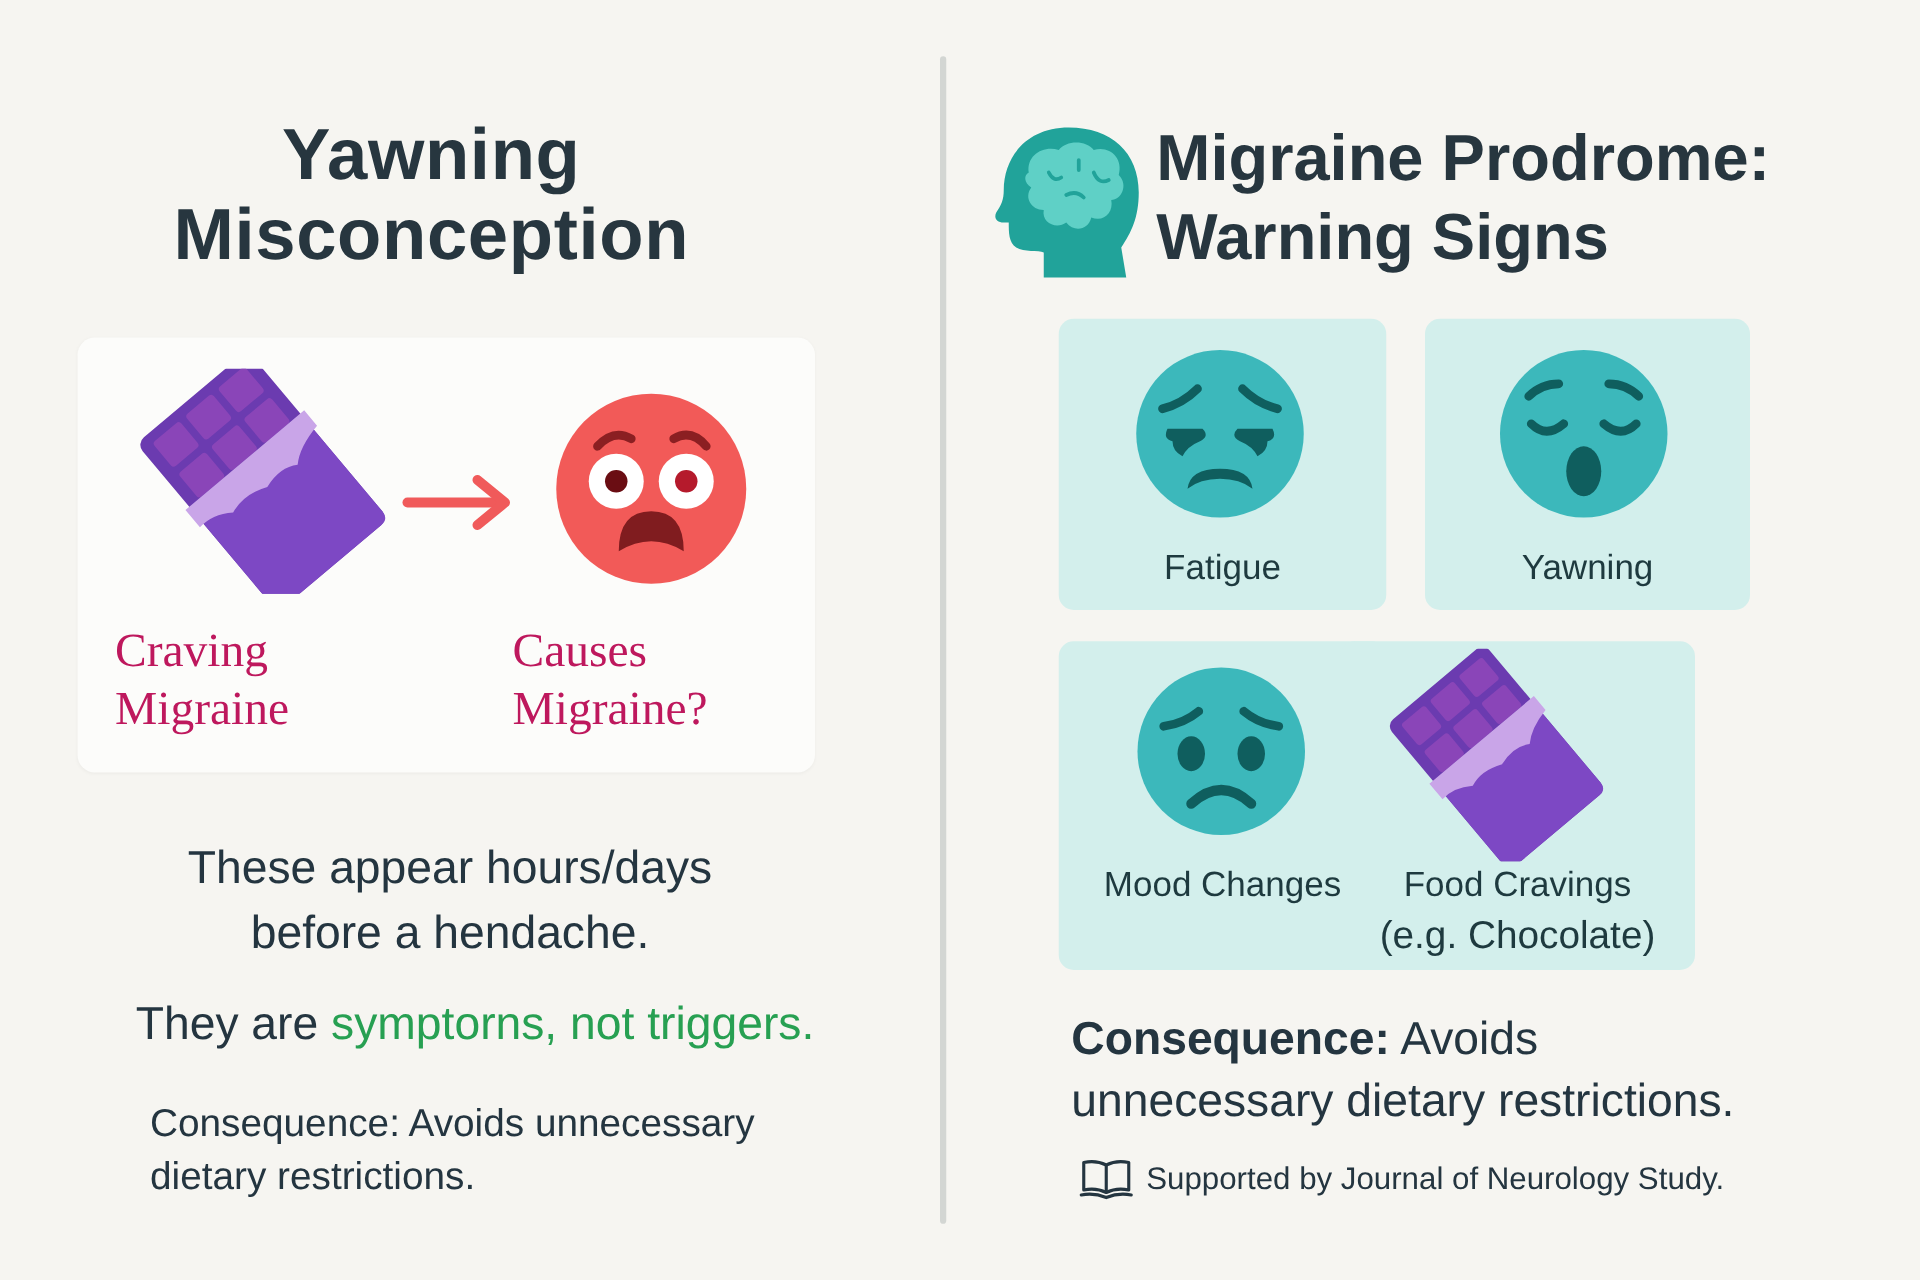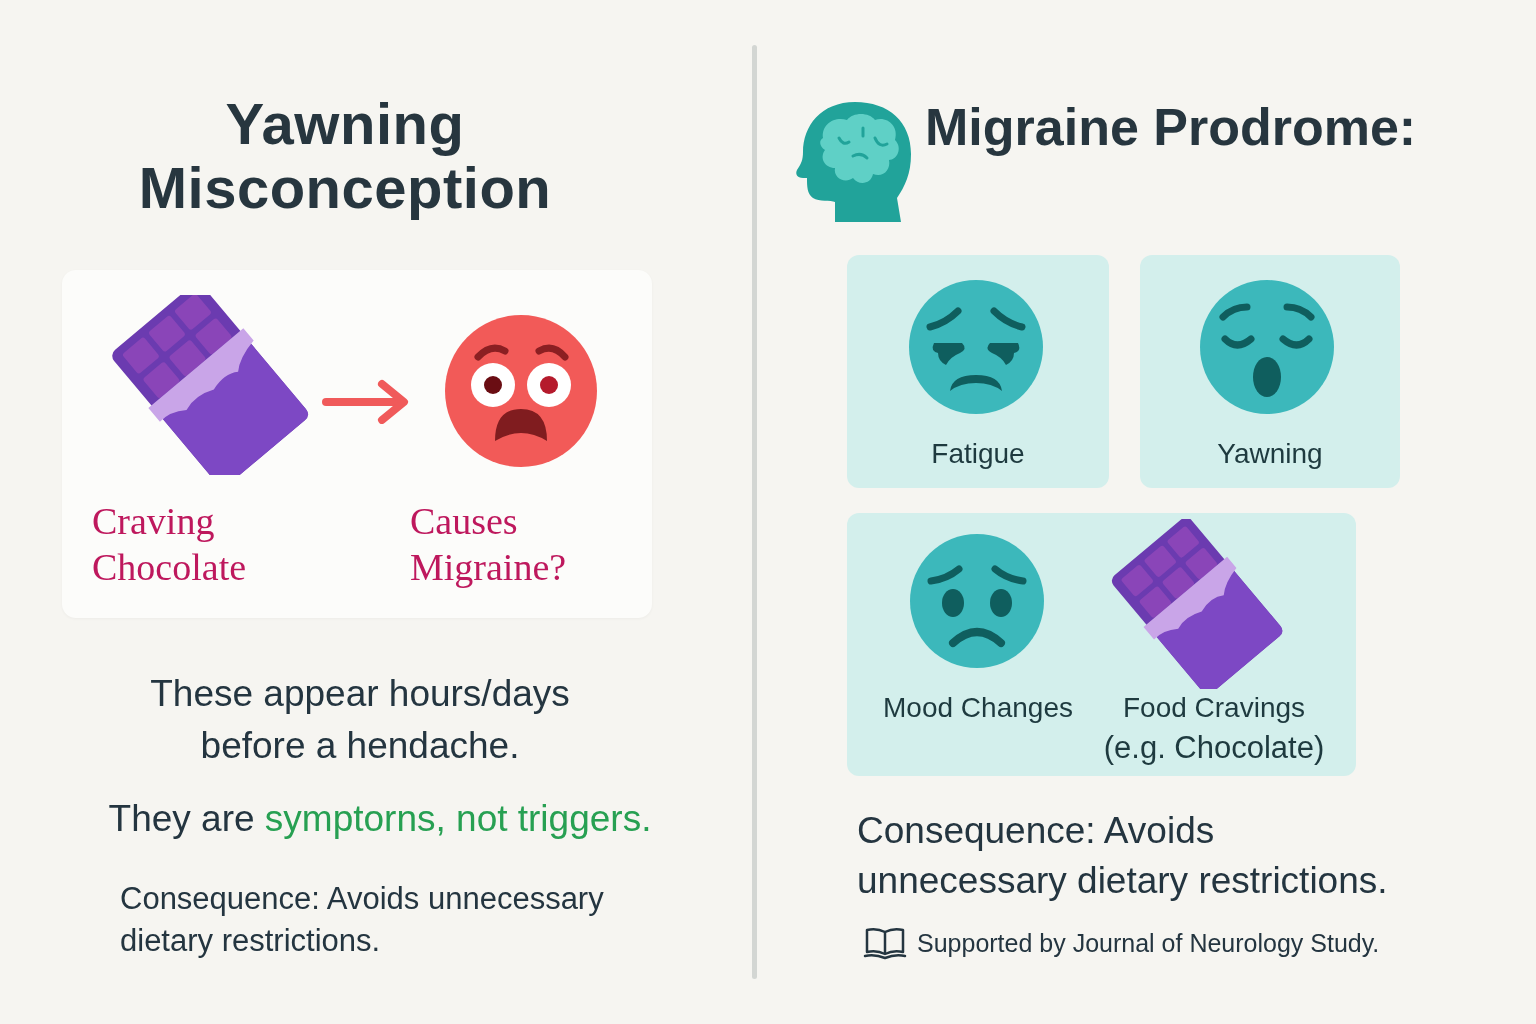--- a/index.html
+++ b/index.html
@@ -77,21 +77,21 @@
     }
     .sign-sub {
       position: absolute; left: 0; width: 100%;
       text-align: center; font-size: 31px; line-height: 36px; color: #1e3a3f;
     }
 
     .right-consequence {
       left: 857px; top: 806px; width: 600px;
       font-size: 37px; line-height: 50px; color: #243540;
     }
-    .right-consequence .bold { font-weight: 400; }
+    .right-consequence .bold { font-weight: 700; }
     .citation {
       left: 863px; top: 925px; width: 600px; height: 36px;
       display: flex; align-items: center; gap: 10px;
       font-size: 25px; color: #243540;
     }
     .book-icon { width: 44px; height: 34px; }
   </style>
 </head>
 <body>
 
@@ -131,21 +131,21 @@
   <path d="M96,38 Q110,30 122,44" stroke="#8b1f22" stroke-width="7" fill="none" stroke-linecap="round"></path>
   <circle cx="50" cy="72" r="22" fill="#ffffff"></circle>
   <circle cx="106" cy="72" r="22" fill="#ffffff"></circle>
   <circle cx="50" cy="72" r="9" fill="#6a0d13"></circle>
   <circle cx="106" cy="72" r="9" fill="#b51a2c"></circle>
   <path d="M52,128 Q52,96 78,96 Q104,96 104,128 Q78,112 52,128 Z" fill="#801c1f"></path>
 </svg>
 
 <div class="abs card-label label-craving">
   <div>Craving</div>
-  <div>Chocolate</div>
+  <div>Migraine</div>
 </div>
 <div class="abs card-label label-causes">
   <div>Causes</div>
   <div>Migraine?</div>
 </div>
 
 <div class="abs appear-text">
   <div>These appear hours/days</div>
   <div>before a hendache.</div>
 </div>
@@ -160,20 +160,21 @@
 </div>
 
 <svg class="abs head-icon" viewBox="0 0 120 126">
   <path d="M62,4 C28,4 10,28 10,54 C10,62 8,66 4,72 C2,76 4,80 10,80 L14,80 C14,88 14,96 20,100 C26,104 38,102 42,104 L42,124 L108,124 L104,100 C112,88 118,76 118,56 C118,24 96,4 62,4 Z" fill="#21a39a"></path>
   <path d="M30,40 C28,26 42,18 54,22 C60,14 76,14 82,22 C94,18 106,28 102,42 C110,50 104,62 96,62 C98,72 90,80 80,76 C78,86 66,88 60,80 C52,86 40,80 42,70 C32,70 26,60 32,52 C26,48 26,42 30,40 Z" fill="#5fd0c6"></path>
   <path d="M46,40 Q50,48 56,44 M70,30 L70,38 M82,40 Q86,50 94,46 M60,58 Q68,54 74,60" stroke="#21a39a" stroke-width="3" fill="none" stroke-linecap="round"></path>
 </svg>
 
 <div class="abs right-title">
   <div>Migraine Prodrome:</div>
+  <div>Warning Signs</div>
 </div>
 
 <div class="abs sign-card card-fatigue">
   <svg class="face" style="left:61px; top:24px;" viewBox="0 0 136 136">
     <circle cx="68" cy="68" r="67" fill="#3cb8bb"></circle>
     <path d="M22,48 Q38,44 50,32" stroke="#0f5e5e" stroke-width="7" fill="none" stroke-linecap="round"></path>
     <path d="M86,32 Q98,44 114,48" stroke="#0f5e5e" stroke-width="7" fill="none" stroke-linecap="round"></path>
     <path d="M26,64 L54,64 Q60,70 52,74 Q42,78 38,86 Q30,82 30,74 Q22,72 26,64 Z" fill="#0f5e5e"></path>
     <path d="M82,64 L110,64 Q114,72 106,74 Q106,82 98,86 Q94,78 84,74 Q76,70 82,64 Z" fill="#0f5e5e"></path>
     <path d="M42,112 Q44,96 68,96 Q92,96 94,112 Q84,104 68,104 Q52,104 42,112 Z" fill="#0f5e5e"></path>

